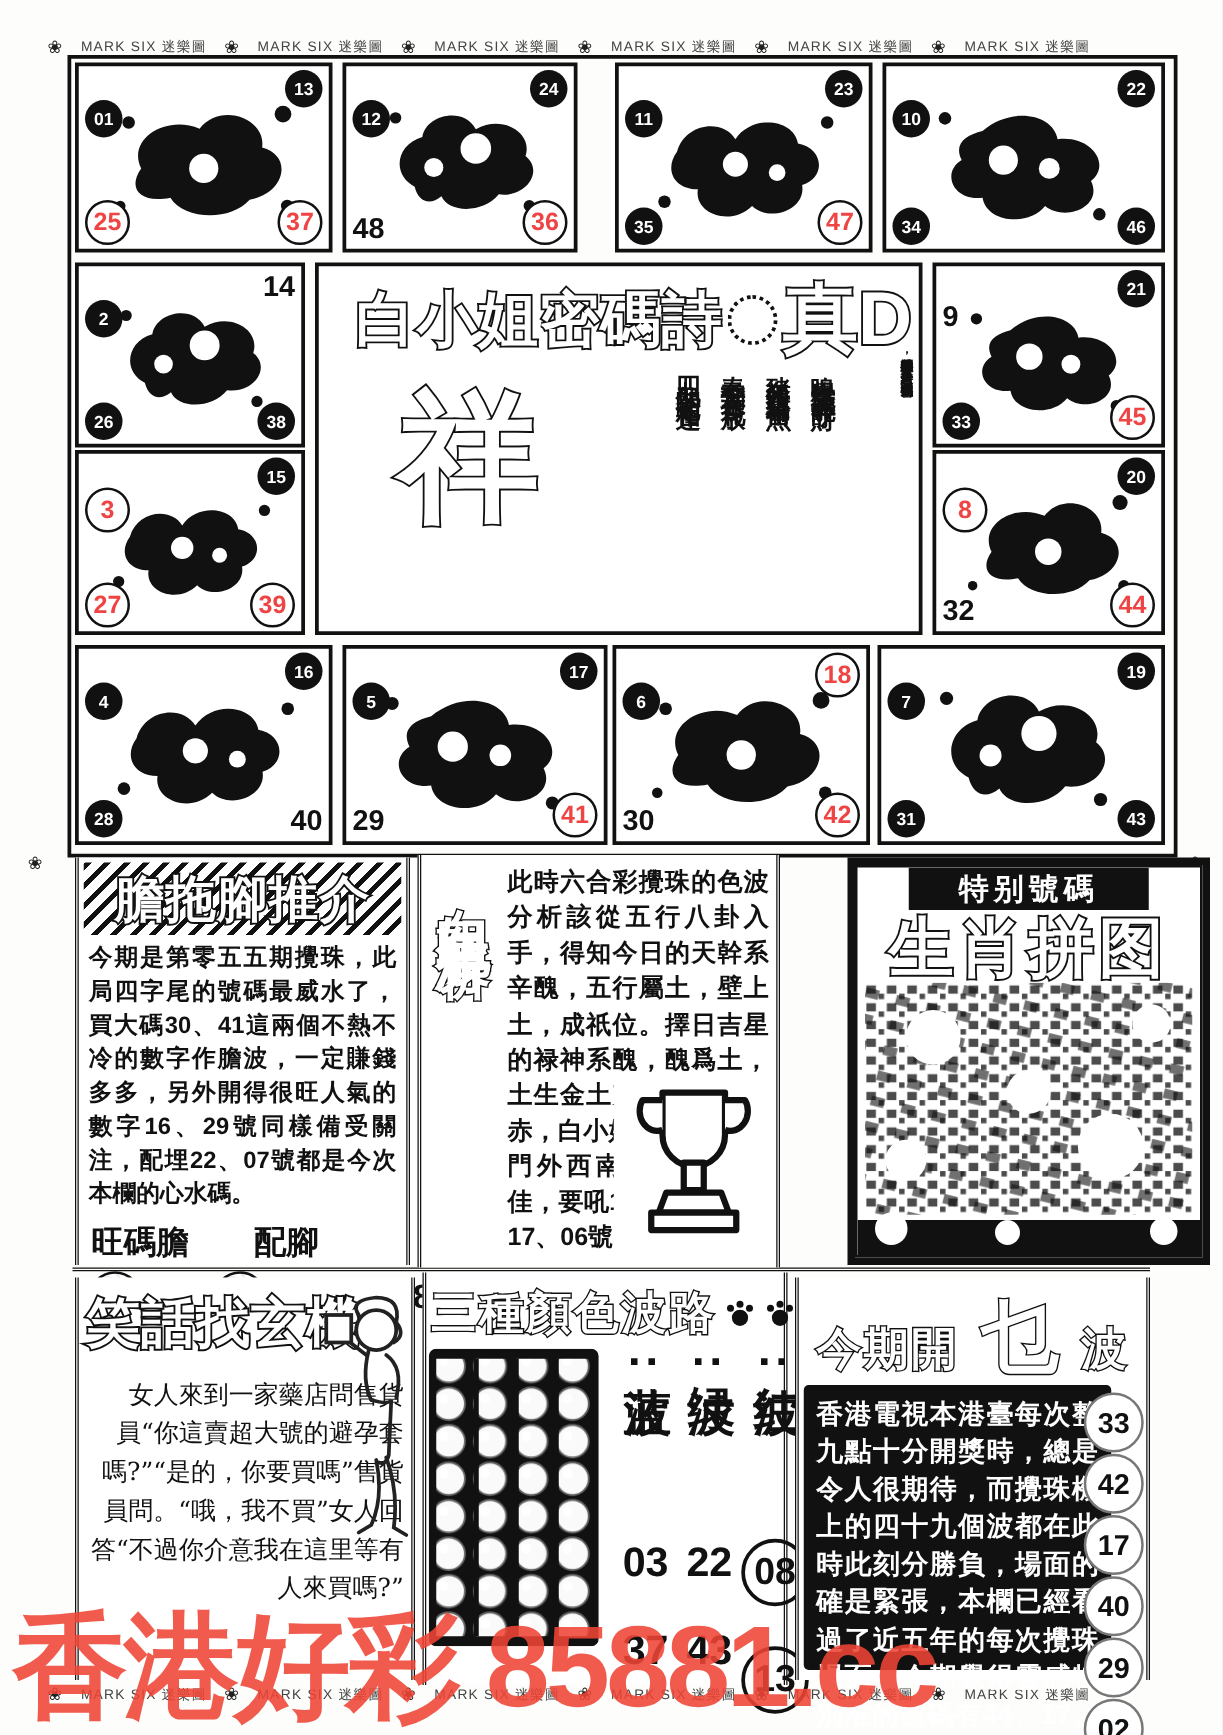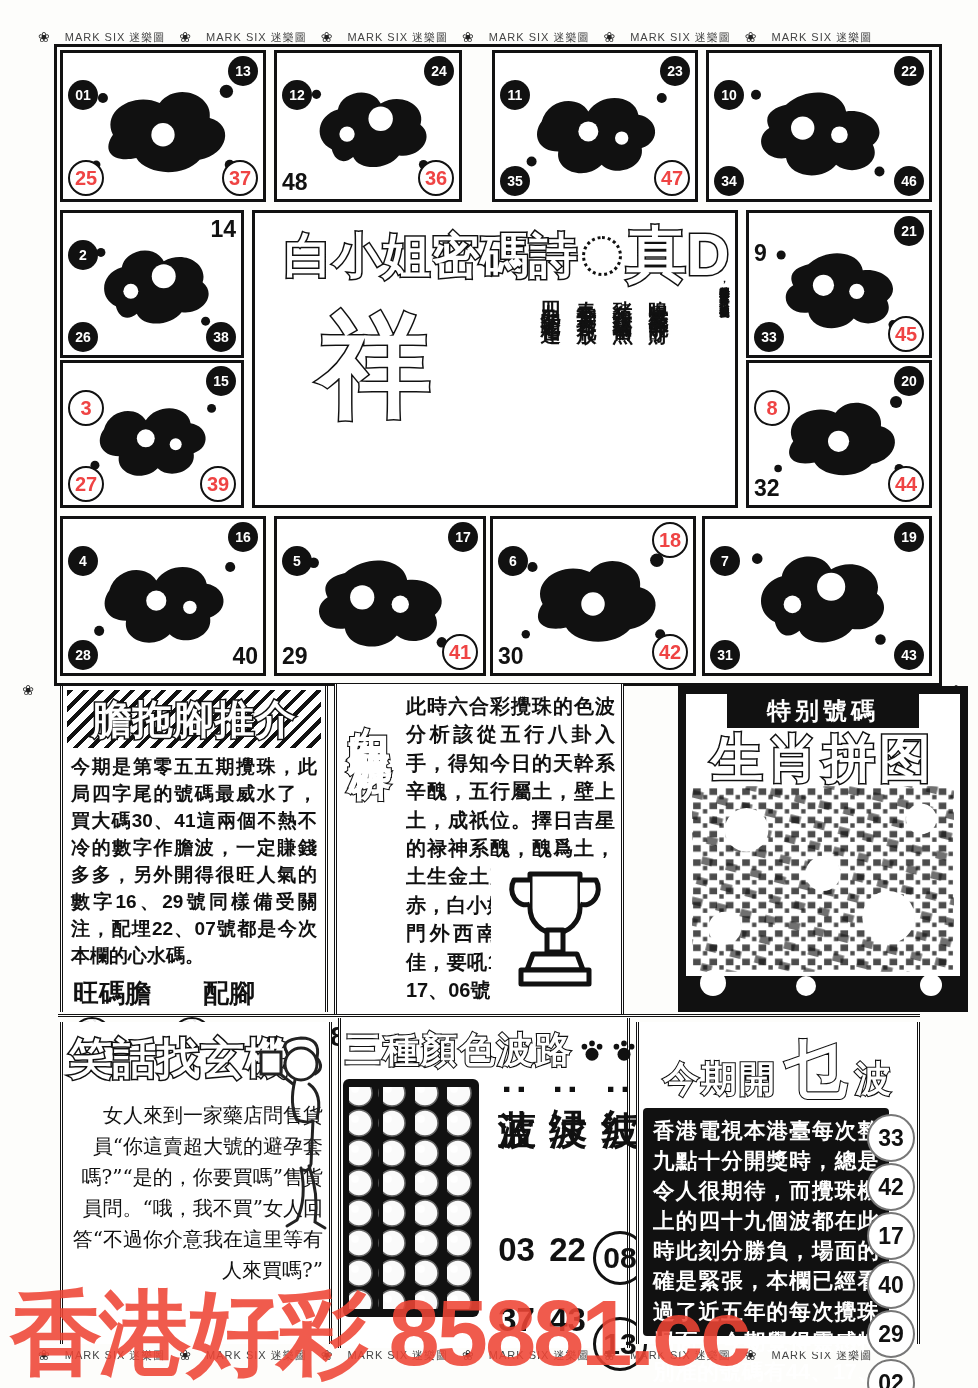--- a/index.html
+++ b/index.html
@@ -91,21 +91,21 @@
   .colors-flex{display:flex;gap:8px;padding:2px 2px;}
   .machine{width:136px;height:238px;flex:none;}
   .wave-cols{flex:1;display:flex;justify-content:space-between;padding:0 4px;}
   .wave-col{display:flex;flex-direction:column;align-items:center;gap:4px;}
   .wave-label{writing-mode:vertical-rl;font-size:38px;font-weight:bold;letter-spacing:2px;height:120px;}
   .wave-num{font-size:33px;font-weight:bold;margin-top:28px;}
   .wave-num.circ{width:48px;height:48px;border:3px solid #111;border-radius:50%;display:flex;
                  align-items:center;justify-content:center;font-size:30px;}
   
   #jinqi{left:636px;top:1022px;width:284px;height:322px;}
-  .jinqi-title{display:flex;align-items:baseline;justify-content:center;gap:8px;padding-top:6px;}
+  .jinqi-title{display:flex;align-items:baseline;justify-content:center;gap:18px;padding-top:6px;}
   .jinqi-title .t1{font-size:36px;font-weight:bold;letter-spacing:2px;}
   .jinqi-title .t2{font-size:62px;font-weight:bold;}
   .jinqi-box{position:absolute;left:4px;top:86px;width:246px;height:228px;background:#111;color:#fff;
              border-radius:4px;padding:8px 10px;box-sizing:border-box;font-size:21.5px;font-weight:bold;
              line-height:1.4;text-align:justify;}
   .jinqi-balls{position:absolute;right:2px;top:92px;display:flex;flex-direction:column;gap:1px;z-index:4;}
   .jinqi-ball{width:44px;height:44px;border-radius:50%;background:#fff;border:2px solid #777;
               display:flex;align-items:center;justify-content:center;font-size:23px;font-weight:bold;color:#111;}
   
   #watermark{position:absolute;left:10px;top:1272px;width:965px;font-size:92px;font-weight:bold;

